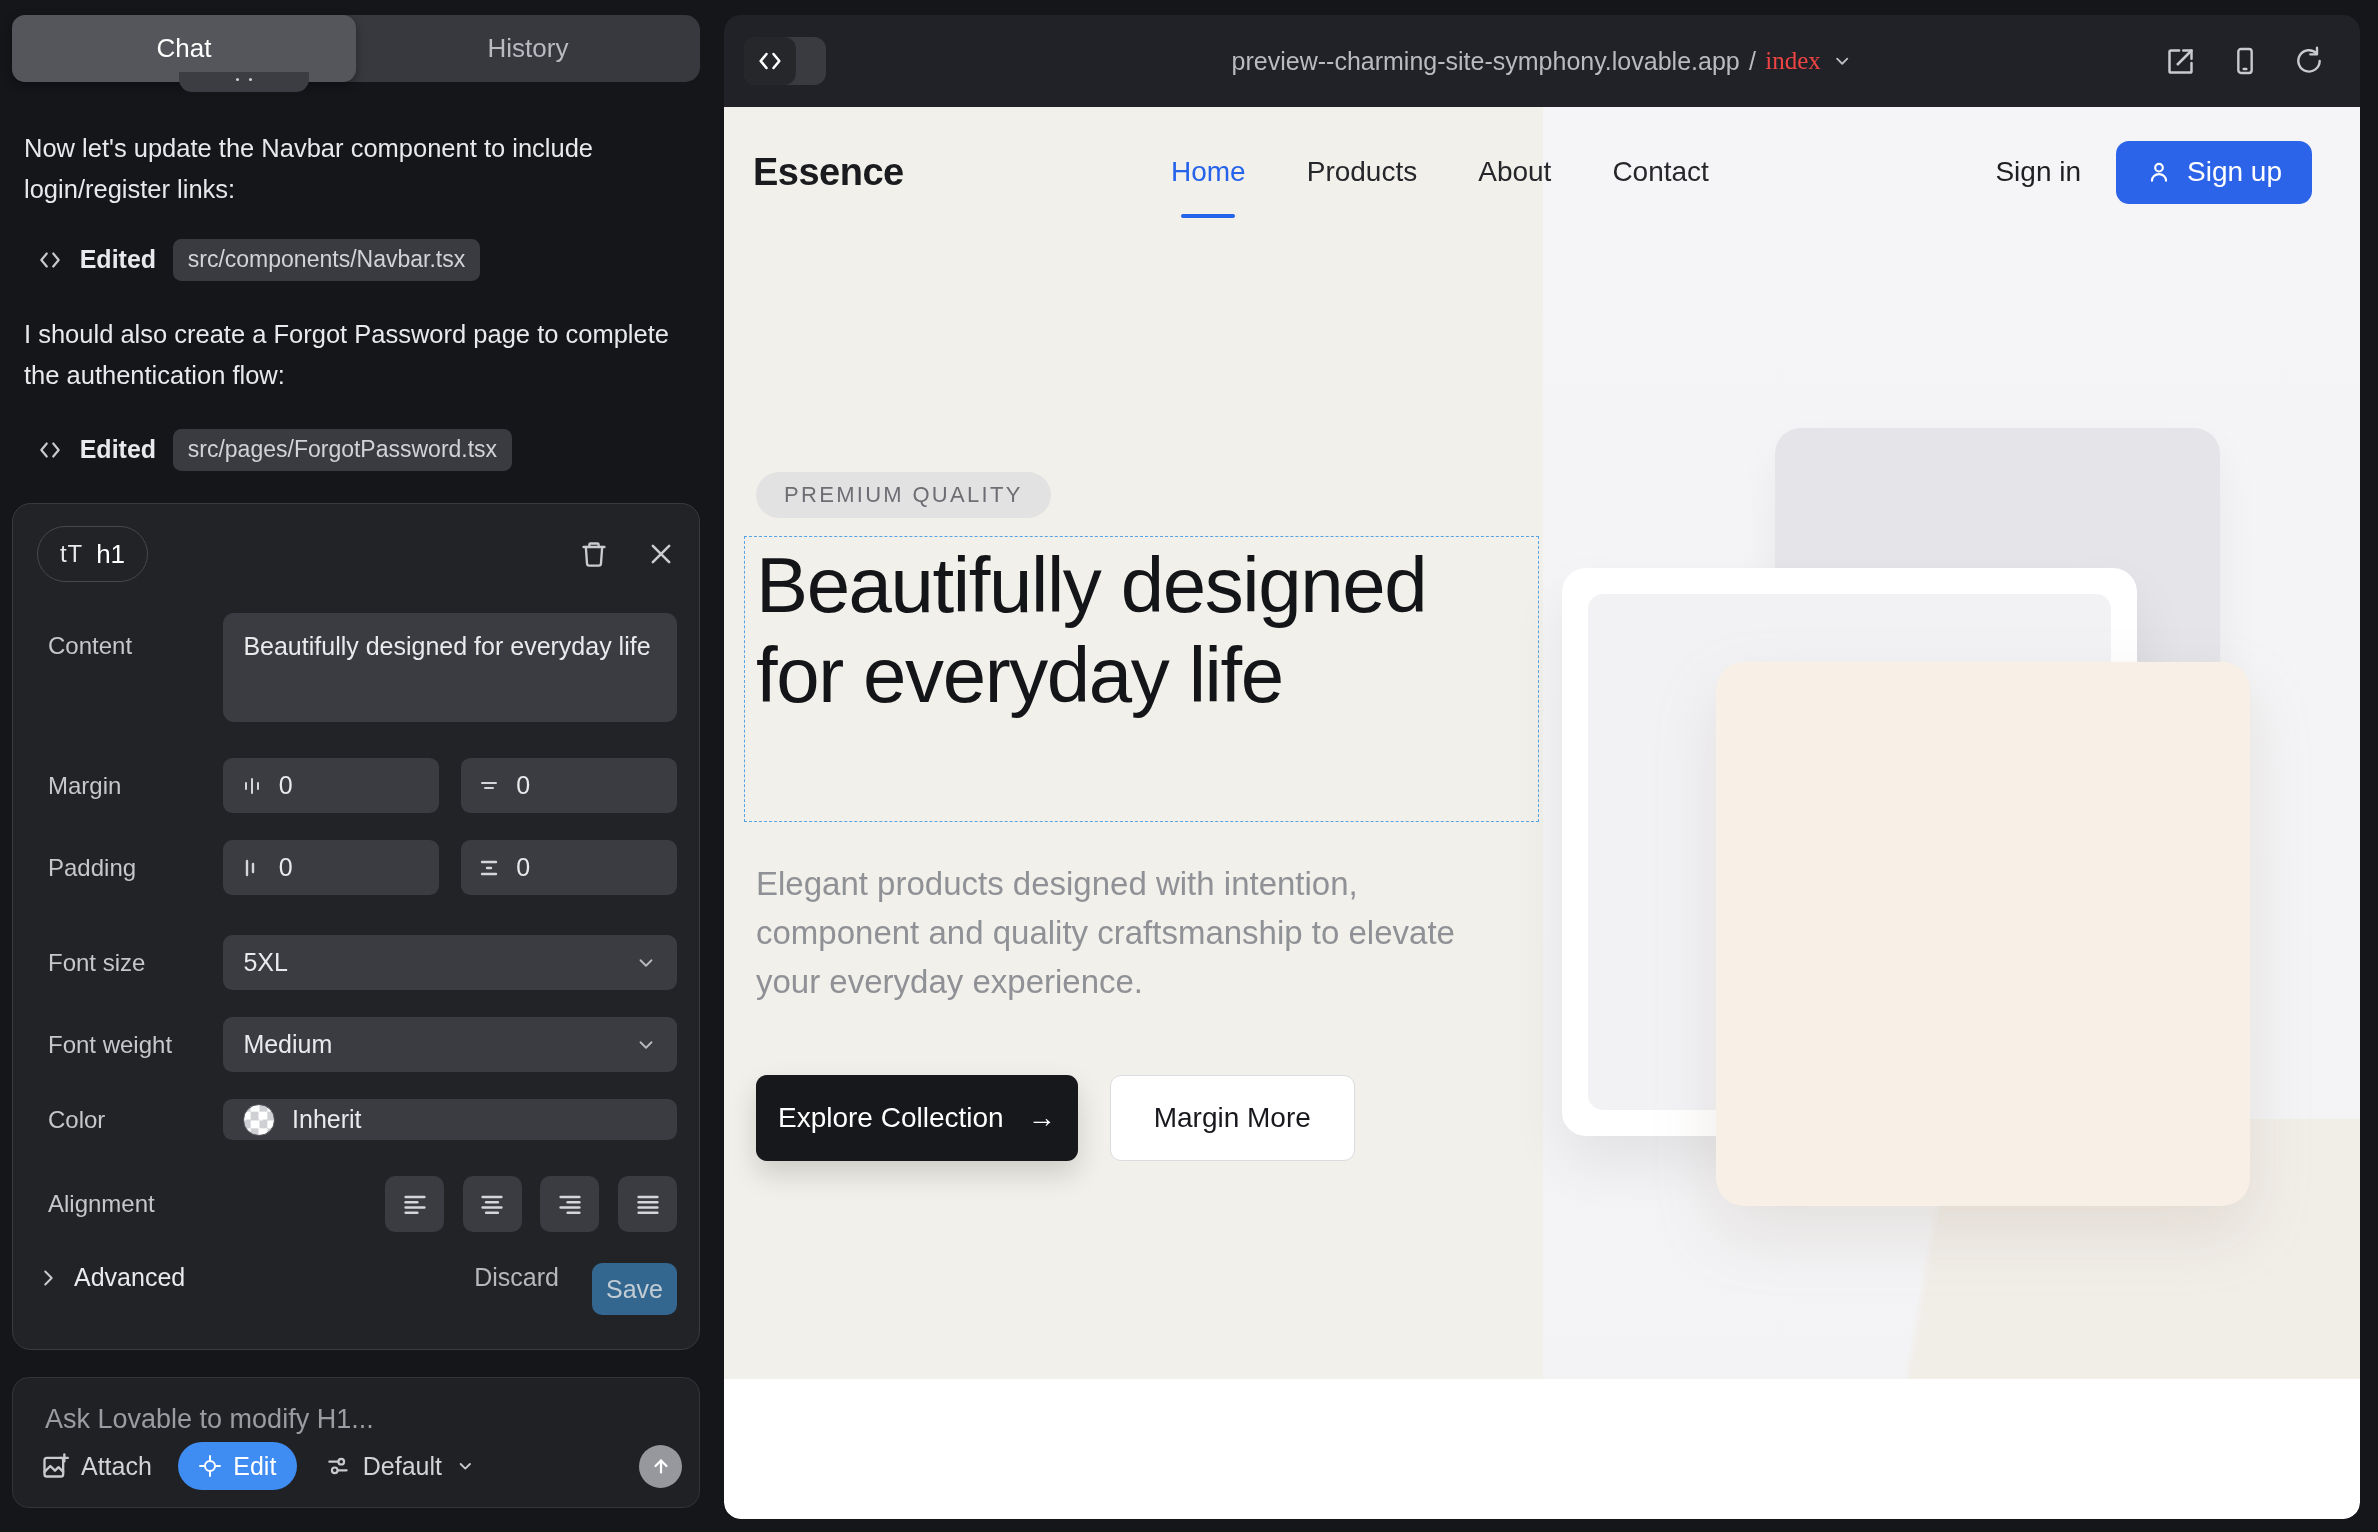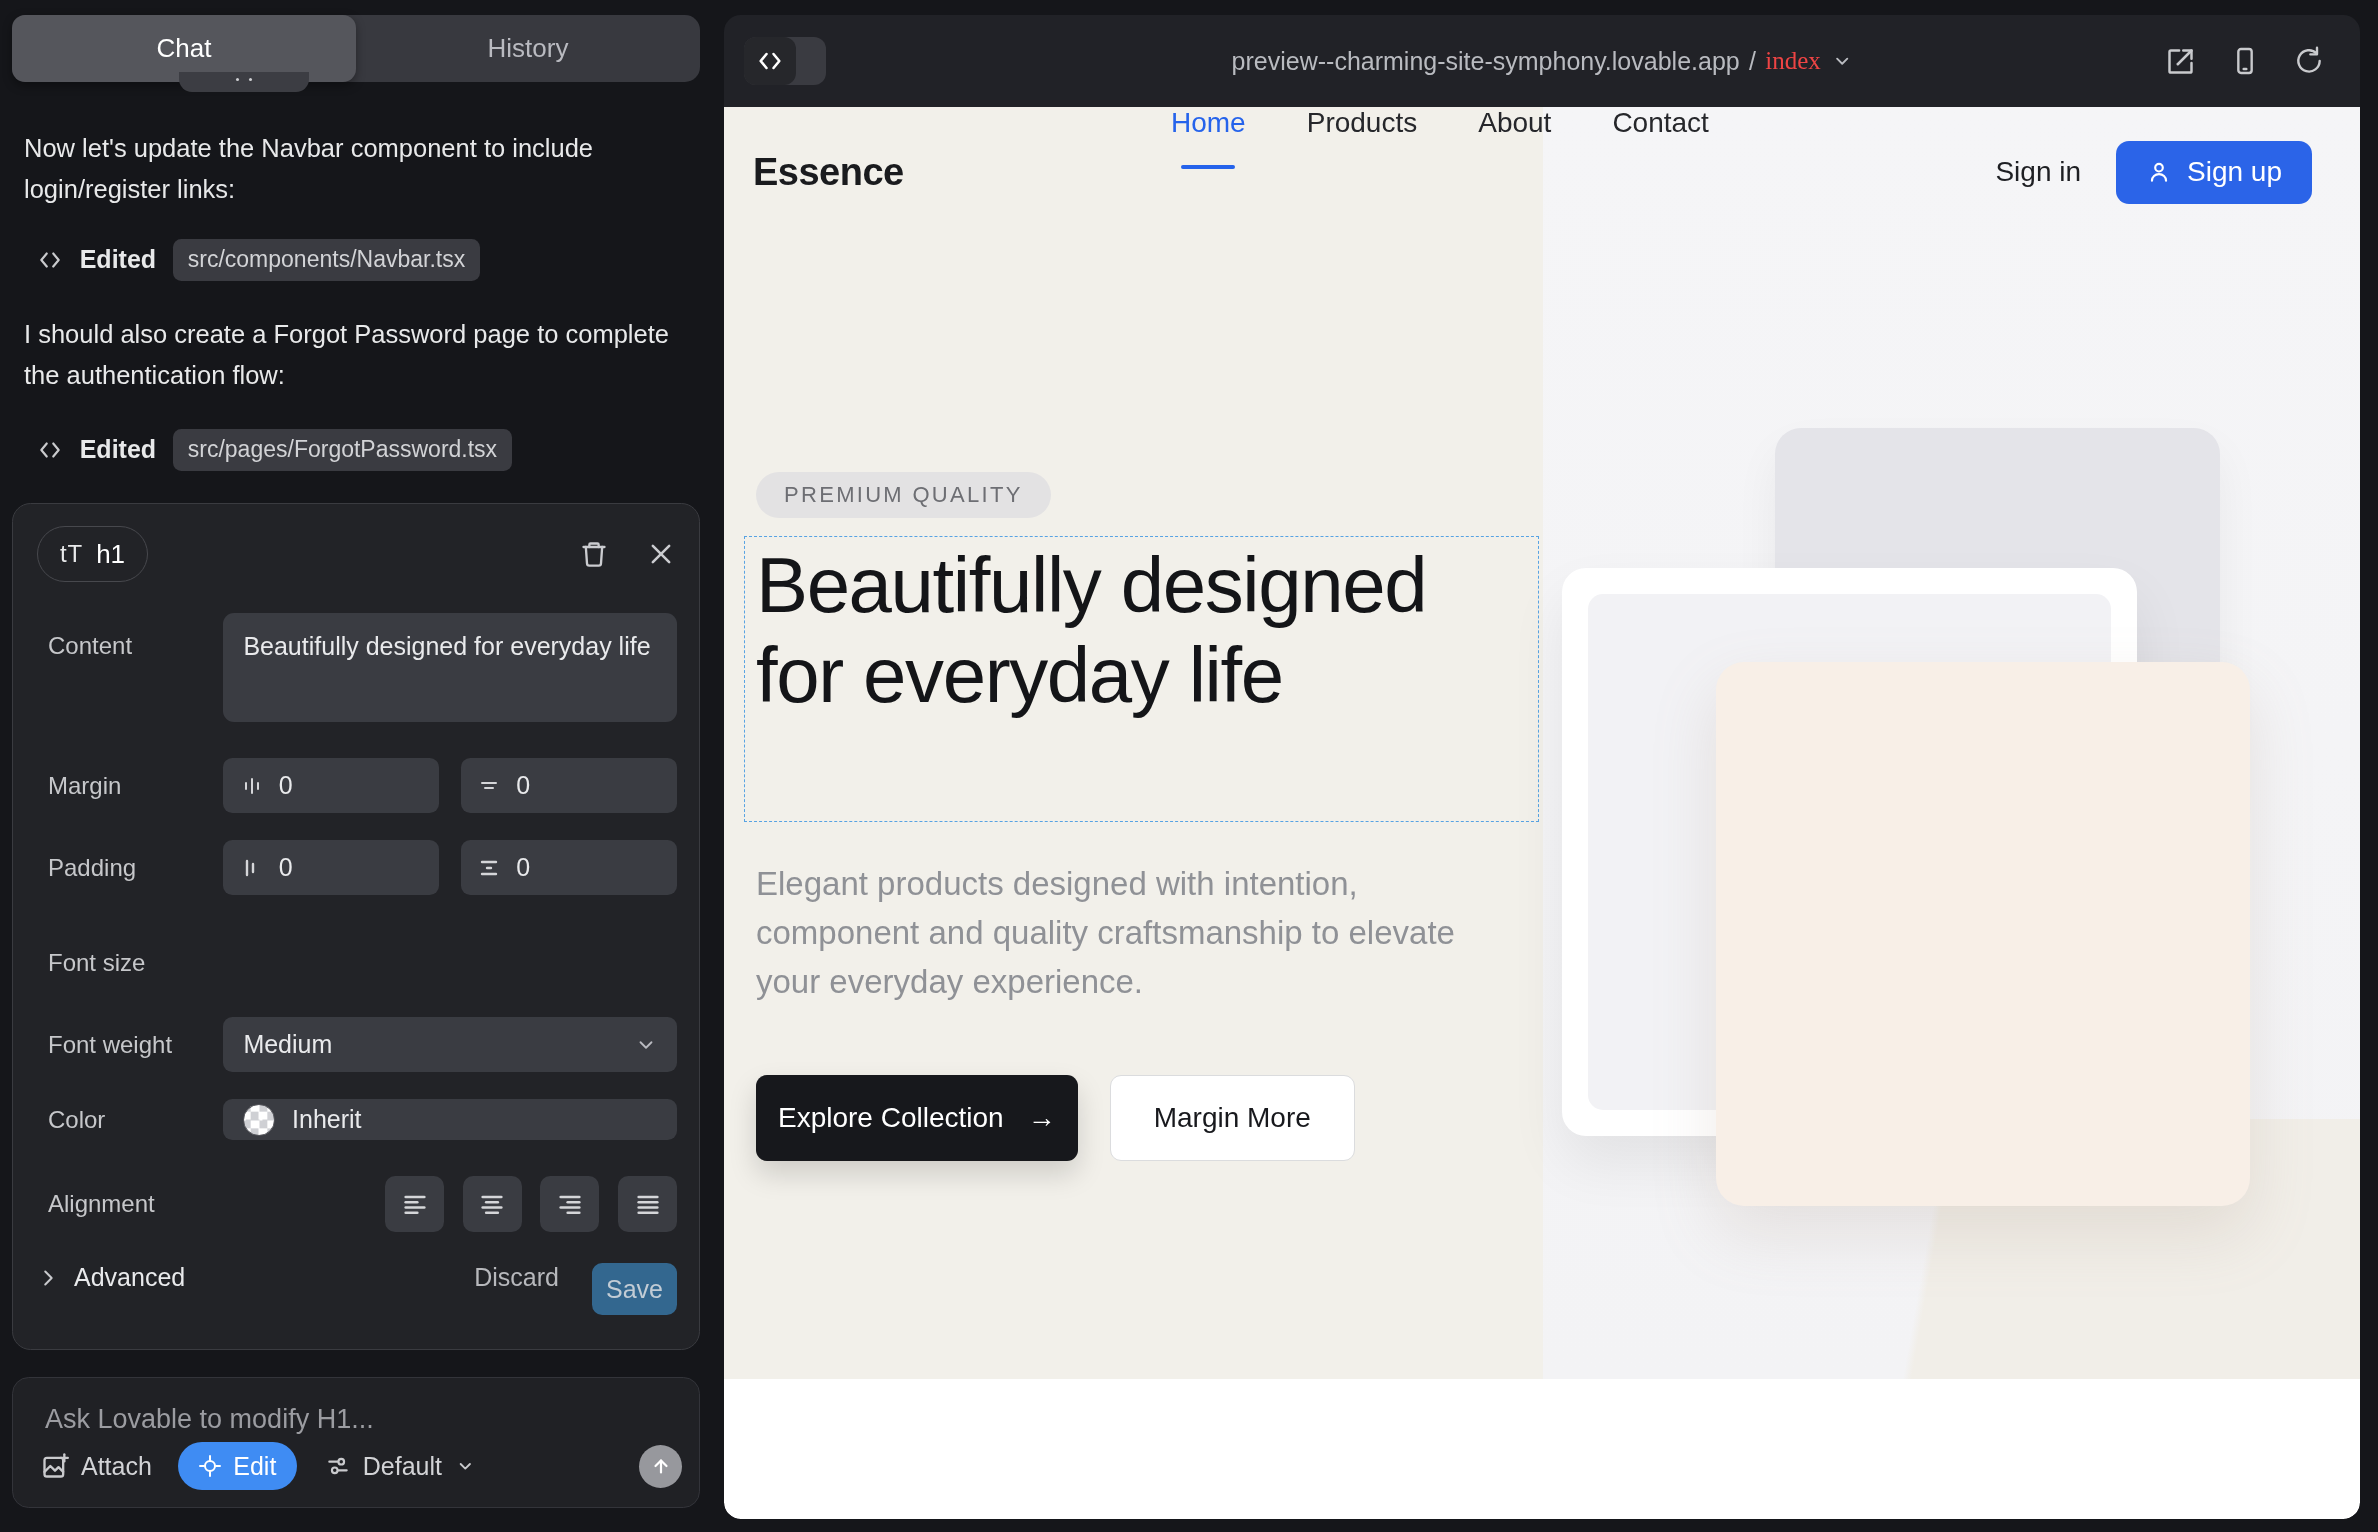--- a/index.html
+++ b/index.html
@@ -89,21 +89,21 @@
   .chrome-icons .cicon { display:flex; cursor:pointer; }
 
   
   .viewport { position:absolute; left:0; top:92px; right:0; bottom:0; background:#ffffff; border-radius:0 0 16.7px 16.7px; overflow:hidden; }
   .hero-bg { position:absolute; left:0; top:0; width:100%; height:1272px; background:#f2f0ea; }
   .hero-bg .right { position:absolute; left:819px; top:0; right:0; bottom:0; background:linear-gradient(180deg,#f5f5f7 0%,#f3f3f5 100%); }
   .hero-bg .wedge { position:absolute; left:819px; right:0; bottom:0; height:260px; background:linear-gradient(100deg, rgba(241,238,232,0) 47%, #f1eee8 48%); }
 
   .site-nav { position:absolute; left:0; top:0; width:100%; height:130px; }
   .logo { position:absolute; left:29px; top:0; height:130px; display:flex; align-items:center; font-size:38px; font-weight:700; color:#1a1b1e; letter-spacing:-0.5px; }
-  .nav-links { position:absolute; left:447px; top:0; height:130px; display:flex; gap:61px; }
+  .nav-links { position:absolute; left:447px; top:0; height:130px; display:flex; align-items:center; gap:61px; }
   .nav-link { position:relative; font-size:28px; color:#26272b; cursor:pointer; }
   .nav-link.active { color:#2563eb; }
   .nav-link.active::after { content:""; position:absolute; left:50%; transform:translateX(-50%); top:58px; width:54px; height:3.7px; background:#2563eb; border-radius:1.9px; }
   .auth { position:absolute; right:48px; top:0; height:130px; display:flex; align-items:center; gap:35px; }
   .signin { font-size:28px; color:#1e1f23; cursor:pointer; }
   .signup-btn { display:flex; align-items:center; gap:15px; background:#2b64e8; color:#fff; border:none; border-radius:13px; height:63px; padding:0 30px; font-size:28px; font-family:inherit; cursor:pointer; }
 
   .badge { position:absolute; left:32px; top:365px; height:46px; display:inline-flex; align-items:center; padding:0 28px; background:#e3e2e3; border-radius:927px; font-size:22px; letter-spacing:2.3px; color:#6d6e73; }
 
   .selection-box { position:absolute; left:20.4px; top:429px; width:795px; height:286px; border:1.9px dashed #58a3e3; }
@@ -235,20 +235,30 @@
                   <line x1="5" y1="18" x2="19" y2="18"></line>
                 </svg>
               <span>0</span>
             </div>
           </div>
         </div>
       </div>
 
       <div class="row r-fontsize">
         <span class="row-label">Font size</span>
+        <div class="field-area">
+          <div class="select-field">
+            <span class="grow">5XL</span>
+            <span class="chev">
+              <svg width="22" height="22" viewBox="0 0 24 24" fill="none" stroke="currentColor" stroke-width="2" stroke-linecap="round" stroke-linejoin="round">
+                  <polyline points="6,9 12,15 18,9"></polyline>
+                </svg>
+            </span>
+          </div>
+        </div>
       </div>
 
       <div class="row r-fontweight">
         <span class="row-label">Font weight</span>
         <div class="field-area">
           <div class="select-field">
             <span class="grow">Medium</span>
             <span class="chev">
               <svg width="22" height="22" viewBox="0 0 24 24" fill="none" stroke="currentColor" stroke-width="2" stroke-linecap="round" stroke-linejoin="round">
                   <polyline points="6,9 12,15 18,9"></polyline>

